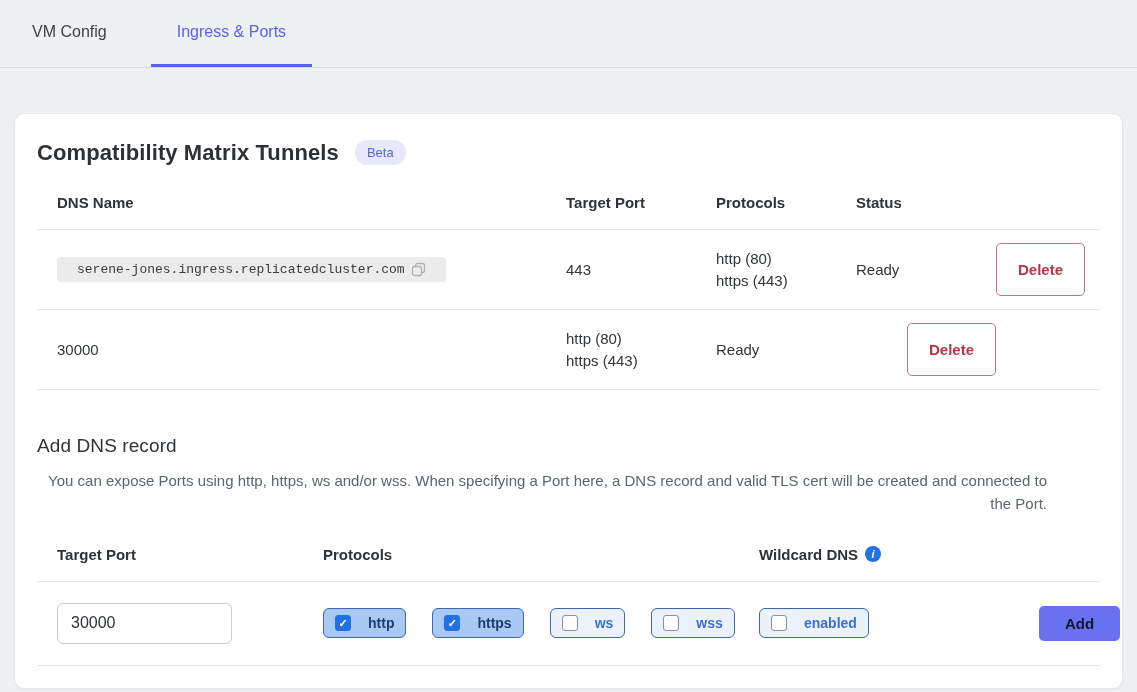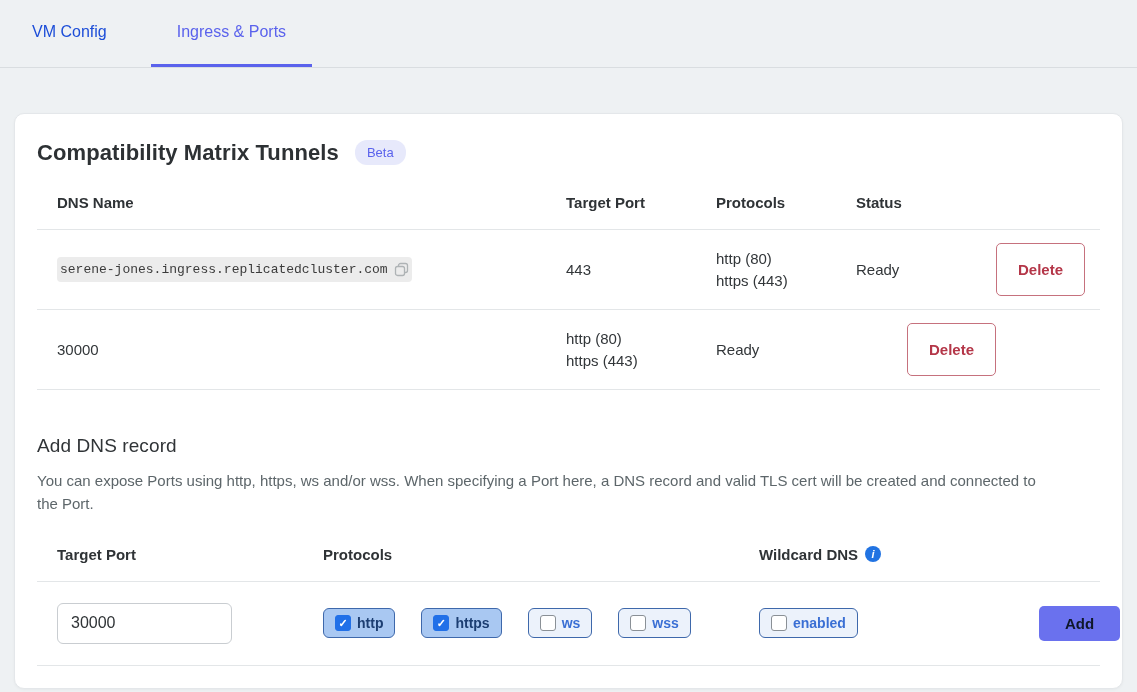--- a/index.html
+++ b/index.html
@@ -13,21 +13,21 @@
 
   
   .tabbar {
     display:flex; align-items:flex-end;
     padding-left:30px;
     border-bottom:1px solid #d9dde0;
     height:68px;
   }
   .tab {
     font-size:16px; padding:14px 2px 26px 2px; margin-right:42px;
-    color:#1d4ed8; cursor:pointer;
+    color:#404040; cursor:pointer;
   }
   .tab.active {
     color:#5a62ec; font-weight:normal;
     padding:14px 26px 23px 26px; margin-right:16px;
     border-bottom:3px solid #5a62ec;
   }
 
   
   .card {
     margin:45px 14px 0 14px;
@@ -50,37 +50,37 @@
     display:grid;
     grid-template-columns:509px 150px 140px 140px 1fr;
     align-items:center;
     padding:0 20px;
   }
   .tbl-head { padding-top:6px; padding-bottom:18px; border-bottom:1px solid #e3e6e8; }
   .tbl-head .th { font-size:15px; font-weight:bold; color:#2f3336; }
   .tbl-data { height:80px; border-bottom:1px solid #e3e6e8; }
   .dns-pill {
     display:inline-flex; align-items:center; gap:6px;
-    background:#ececec; border-radius:4px; padding:5px 3px;
+    background:#ececec; border-radius:4px; padding:5px 20px;
     font-family:"Liberation Mono","DejaVu Sans Mono",monospace;
     font-size:13px; color:#3b3b3b;
   }
   .copy-icon { display:inline-flex; cursor:pointer; opacity:0.75; }
   .cell-txt { font-size:15px; color:#323639; }
   .protocols-cell { line-height:1.45; }
   .delete-cell { text-align:right; }
   .delete-btn {
     background:#ffffff; border:1px solid #c6717d; border-radius:5px;
     color:#b43648; font-size:15px; font-weight:bold;
     padding:17px 21px; cursor:pointer;
   }
 
   
   .add-title { font-size:19px; color:#303437; margin-top:45px; font-weight:normal; letter-spacing:0.1px; }
-  .add-desc { font-size:15px; color:#5d666a; line-height:1.55; margin-top:12px; max-width:1010px; }
+  .add-desc { font-size:15px; color:#5d666a; line-height:1.55; margin-top:12px; max-width:1010px;text-align:right; }
 
   .form-head {
     display:grid;
     grid-template-columns:266px 436px 280px 1fr;
     padding:0 20px; margin-top:30px; padding-bottom:18px;
     border-bottom:1px solid #e3e6e8;
   }
   .form-head .th { font-size:15px; font-weight:bold; color:#2f3336; display:flex; align-items:center; gap:7px; }
   .info-icon {
     width:16px; height:16px; border-radius:50%;
@@ -99,21 +99,21 @@
   }
   .port-input {
     width:175px; height:41px;
     border:1px solid #c9cdd1; border-radius:6px;
     font-size:16px; color:#2f3336; padding:0 13px;
     font-family:"Liberation Sans",sans-serif;
     outline:none; background:#ffffff;
   }
   .chip-group { display:flex; gap:26px; }
   .chip {
-    display:inline-flex; align-items:center; gap:6px;
+    display:inline-flex; align-items:center; gap:17px;
     border-radius:6px; padding:6px 11px;
     border:1.5px solid #3e68ab;
     background:#ecf2fb; cursor:pointer;
   }
   .chip .chip-label { font-size:14px; font-weight:bold; color:#3a6fd4; }
   .chip.checked { background:#a9c8f2; }
   .chip.checked .chip-label { color:#1c3e72; }
   .cbx {
     width:16px; height:16px; border-radius:3px;
     background:#ffffff; border:1.5px solid #8a9096;

